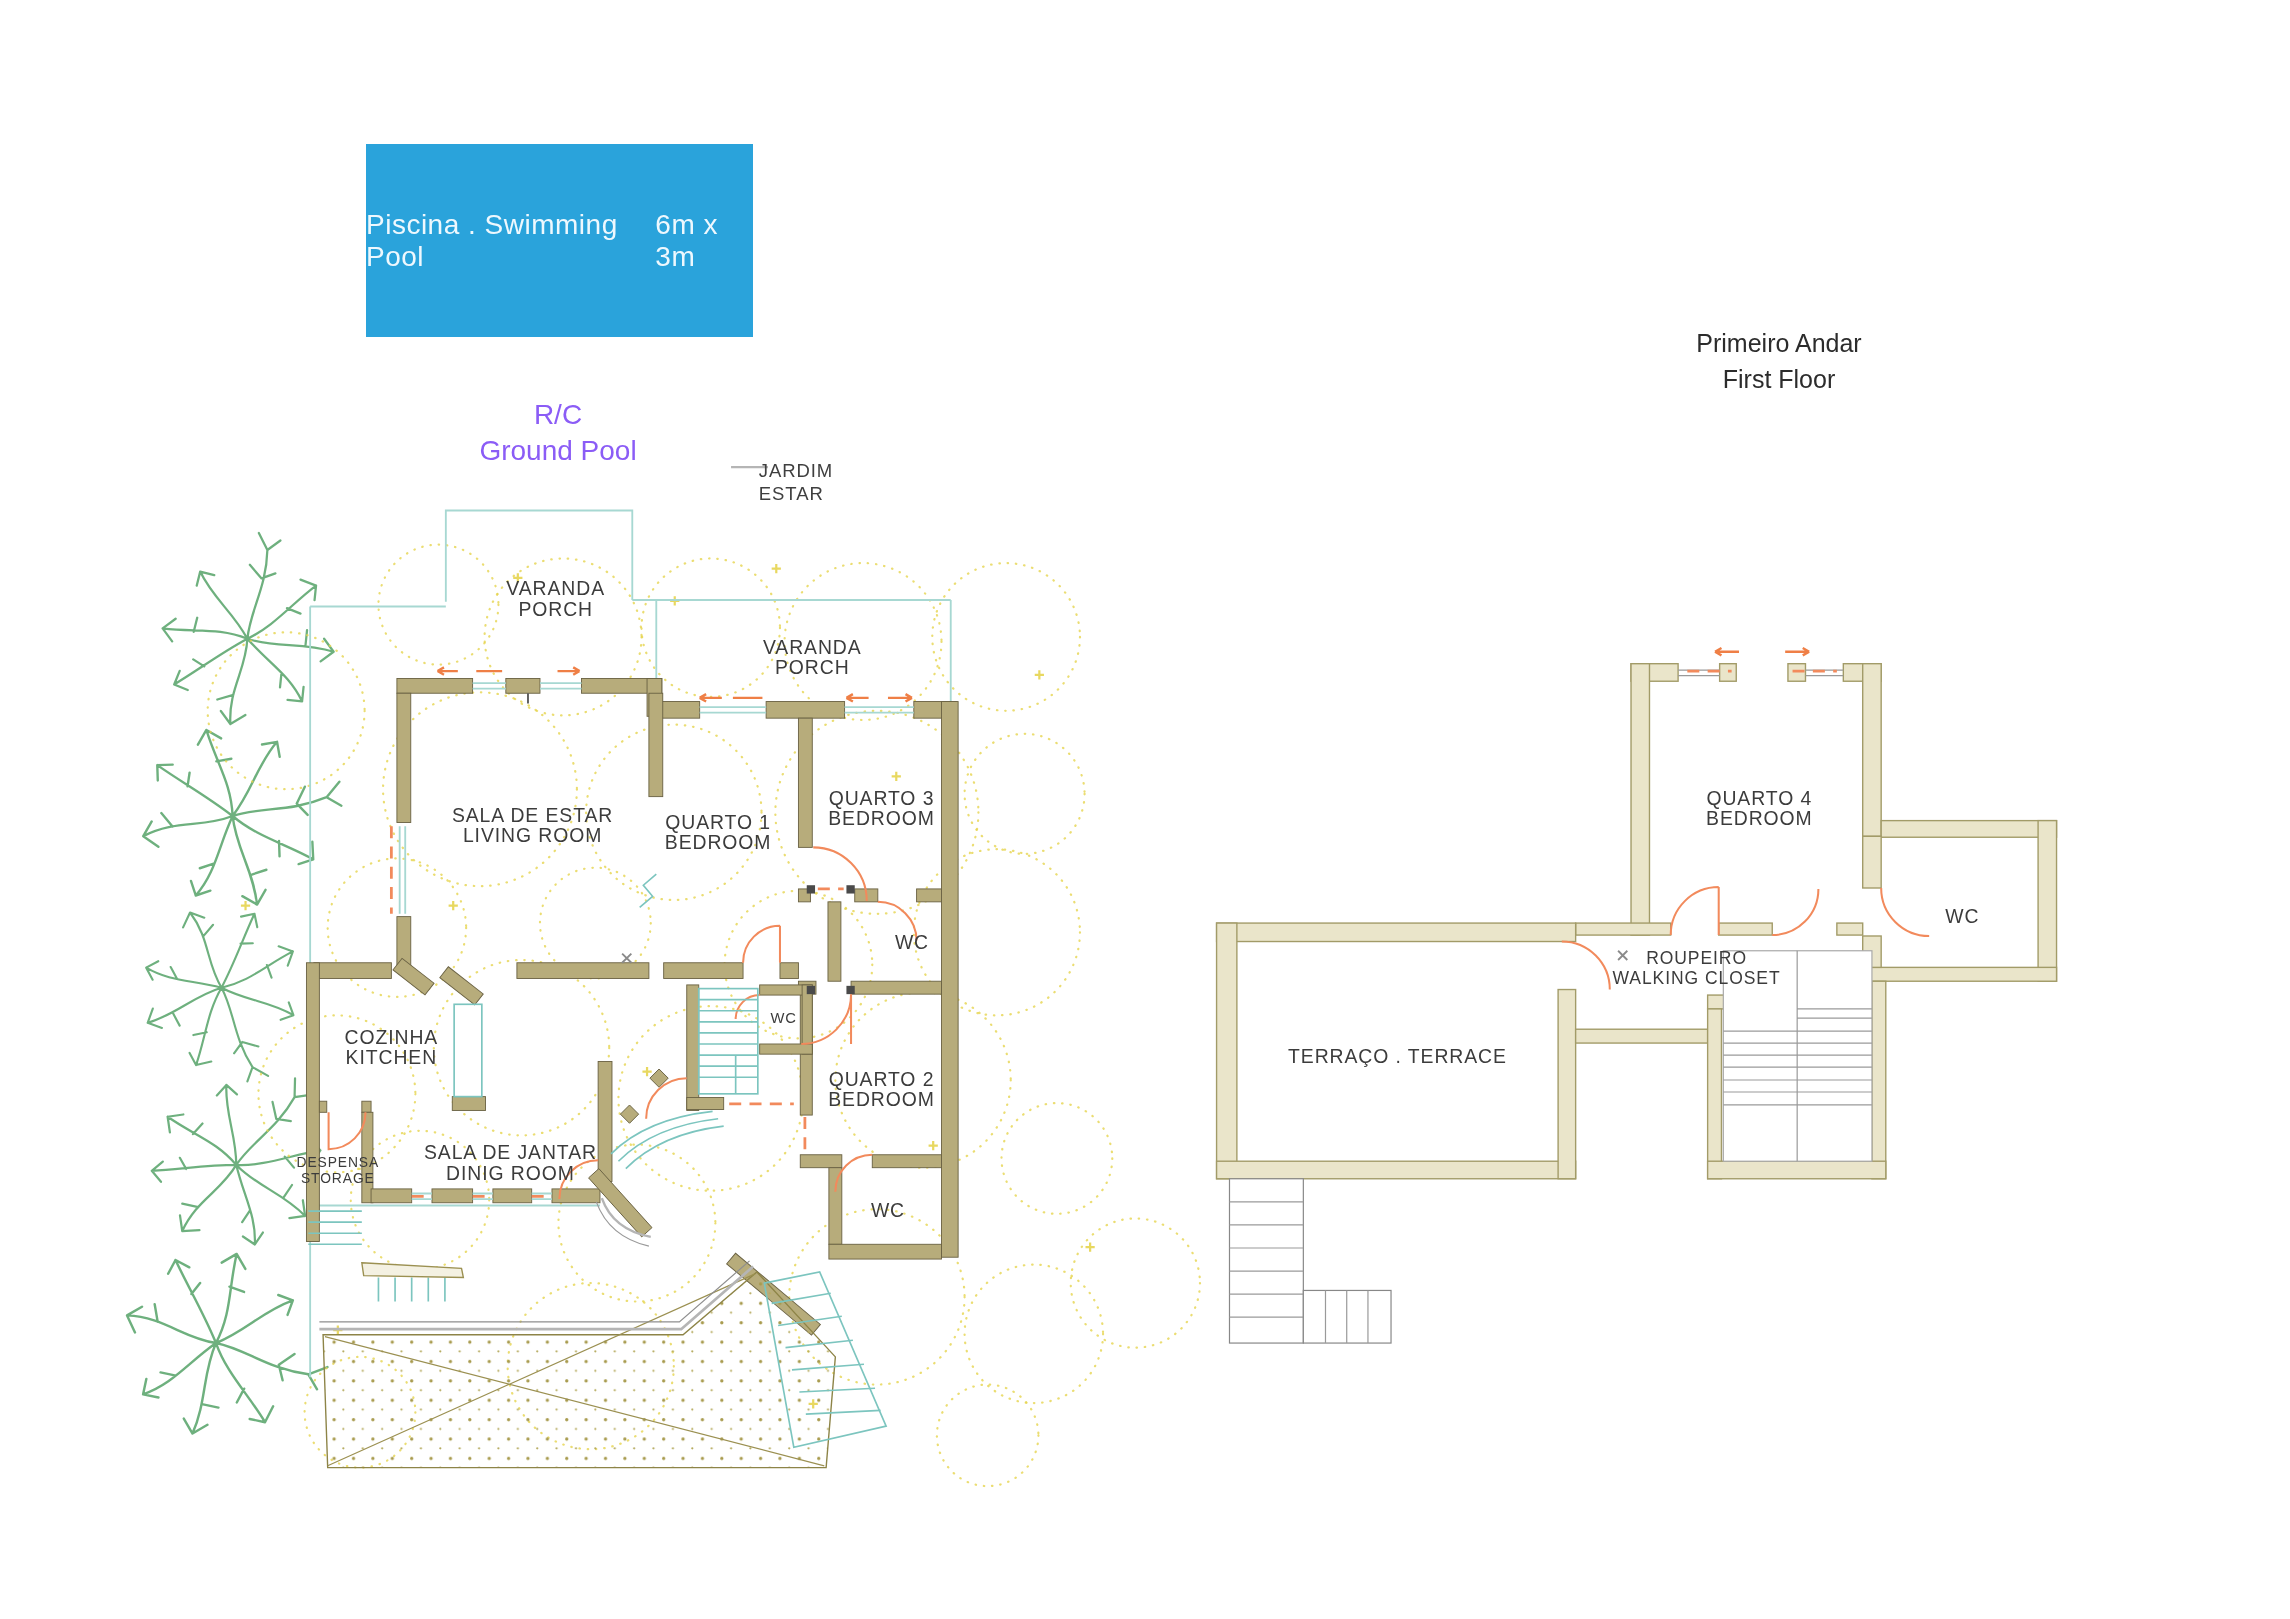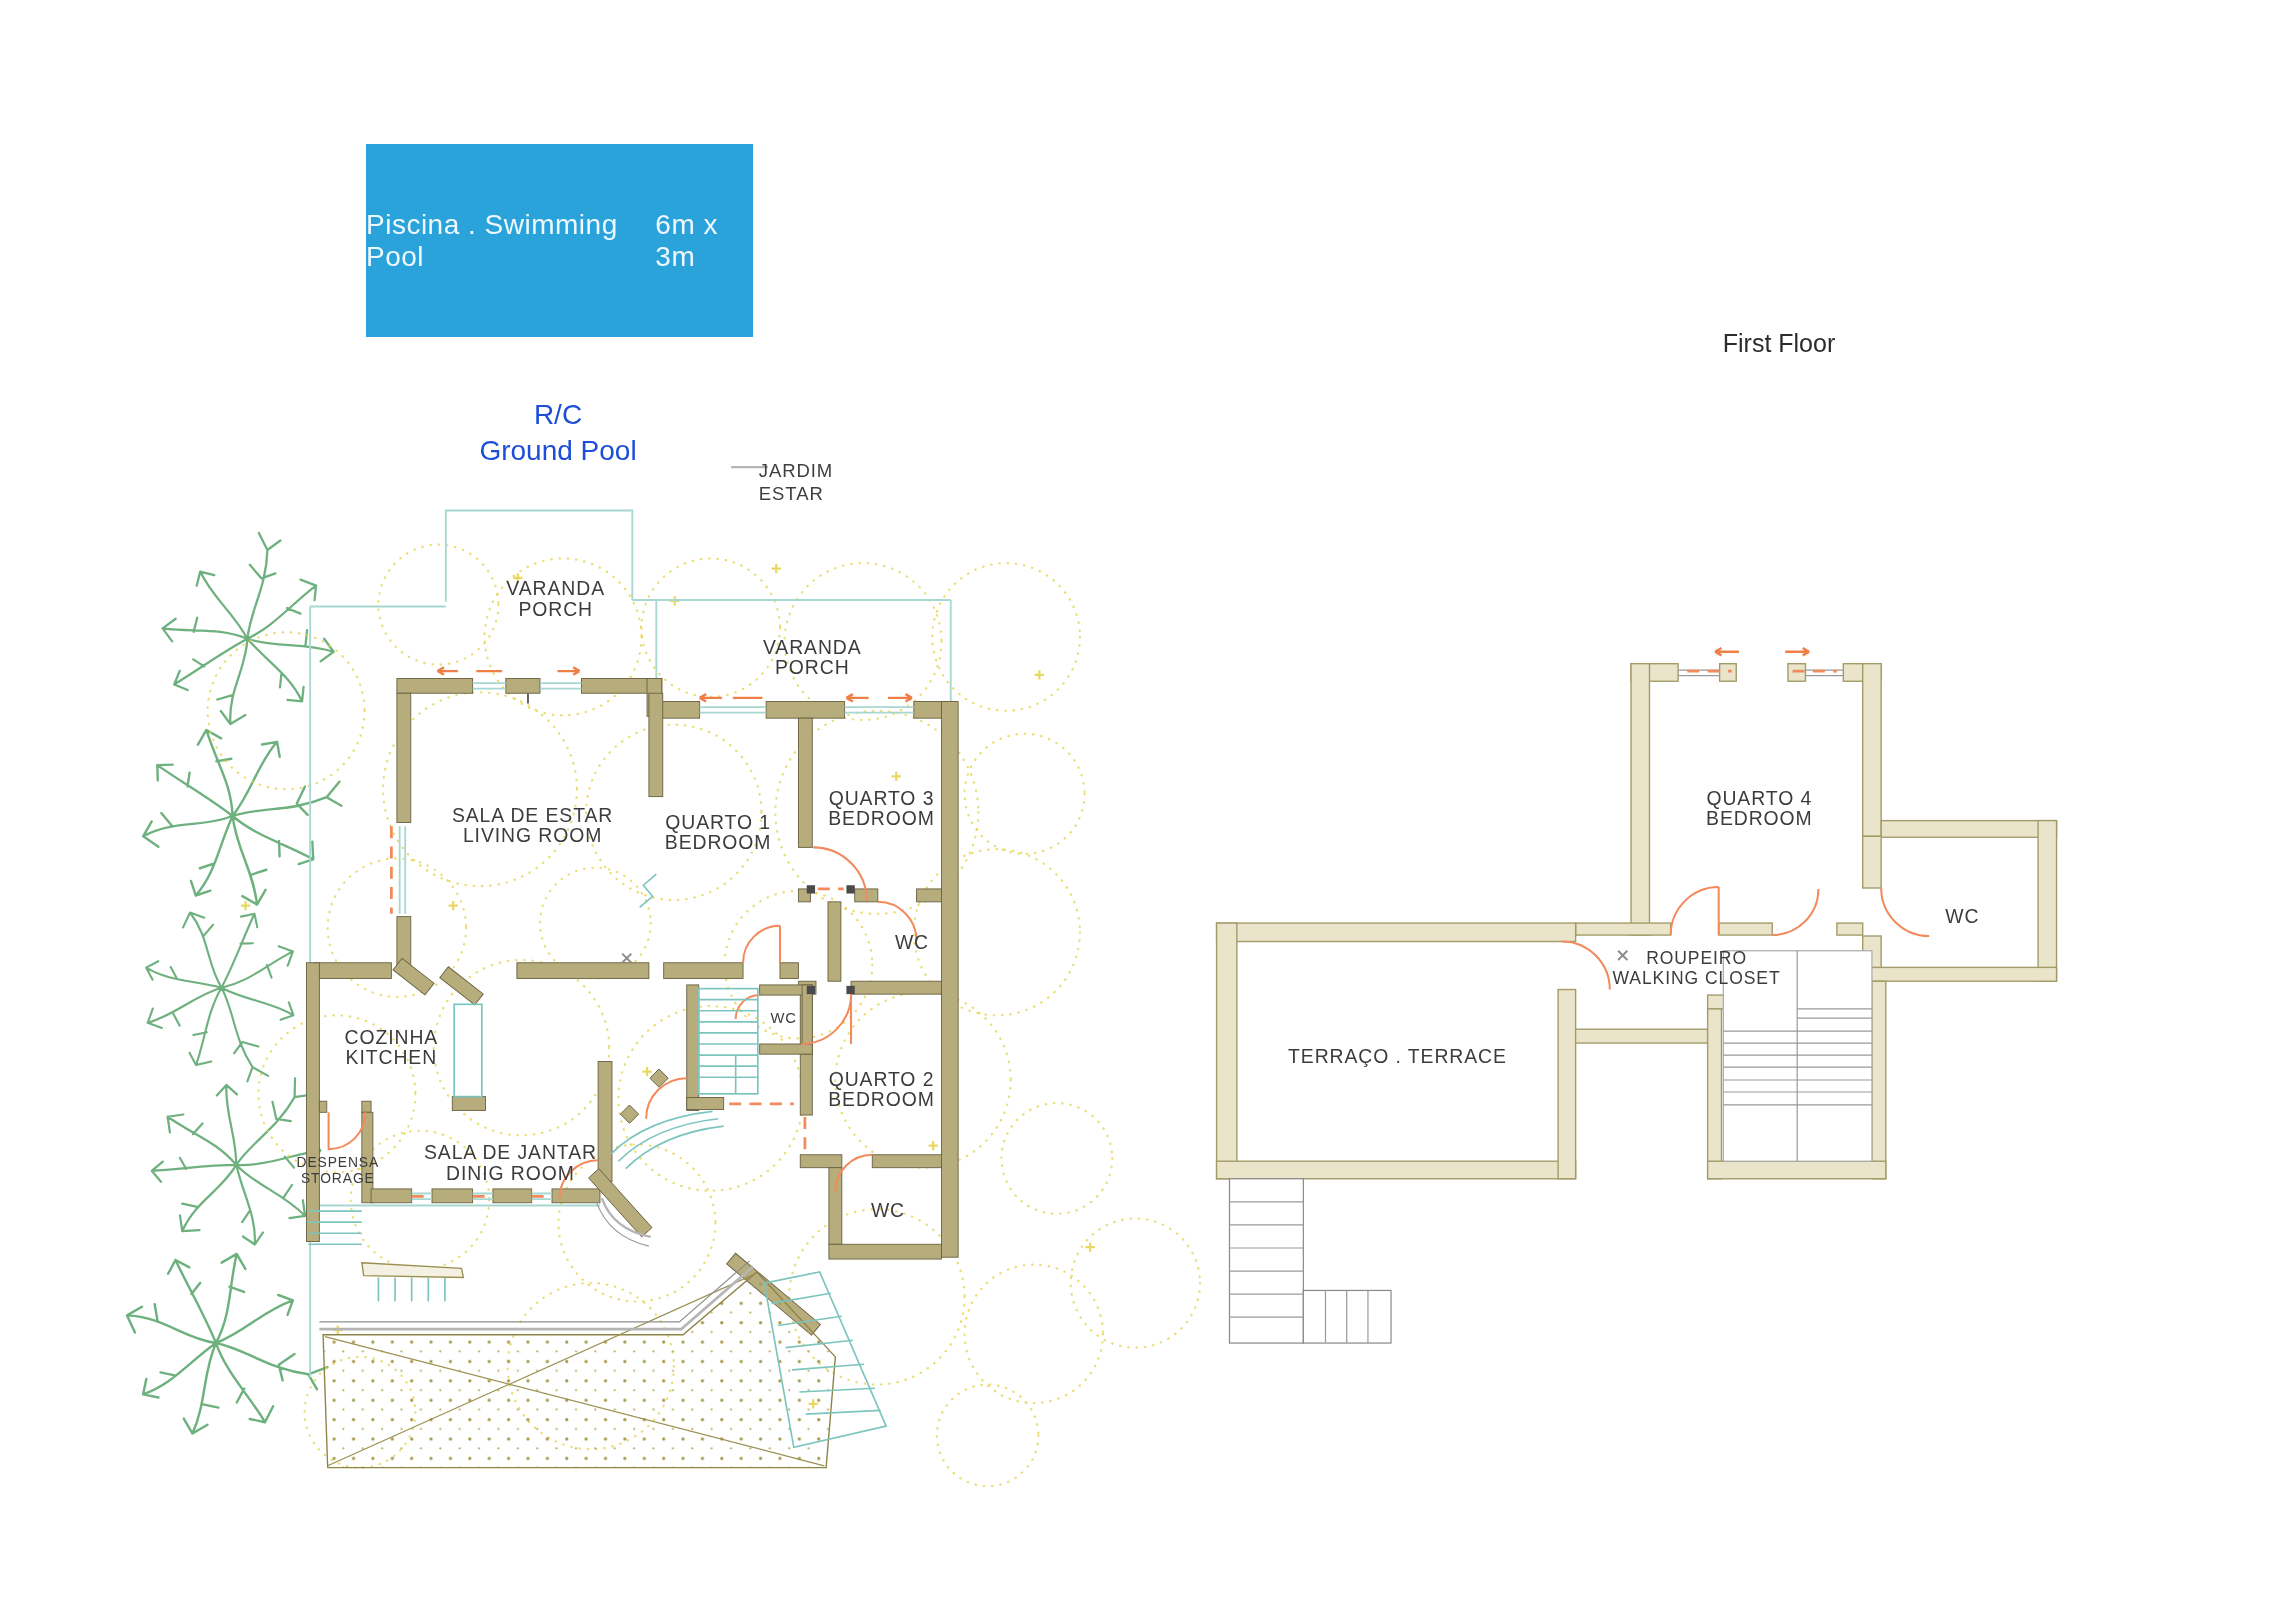--- a/index.html
+++ b/index.html
@@ -10,21 +10,21 @@
     --ink:#3c3c3c; --gray:#9a9a9a;
   }
   html,body{margin:0;padding:0;background:#fff;}
   .page{position:relative;width:2291px;height:1620px;background:#fff;overflow:hidden;
         font-family:"Liberation Sans", sans-serif;}
   .abs{position:absolute;}
   .pool-box{left:366px;top:144px;width:387px;height:193px;background:var(--pool);
             display:flex;flex-direction:row;align-items:center;justify-content:center;
             gap:9.2px;color:#eef8fe;font-size:28px;letter-spacing:0.5px;}
   .gf-title{left:558px;top:397px;transform:translateX(-50%);text-align:center;
-            font-size:28px;color:#1d4ed8;line-height:1.3;white-space:nowrap;}
+            font-size:28px;color:#8b5cf6;line-height:1.3;white-space:nowrap;}
   .garden-label{left:796px;top:459px;transform:translateX(-50%);
             font-size:18.5px;color:#3f3f3f;line-height:1.25;letter-spacing:0.9px;}
   .ff-title{left:1779px;top:314px;transform:translateX(-50%);text-align:center;white-space:nowrap;}
   .ff-title .main{font-size:66px;font-weight:300;letter-spacing:4.6px;color:#1c1c1c;}
   .ff-title .subs{margin-top:11px;font-size:25px;color:#2c2c2c;line-height:1.45;}
   svg.plan{position:absolute;left:0;top:0;}
   
   .wall{fill:var(--olive);stroke:var(--olive-dk);stroke-width:1;}
   .wall-ff{fill:var(--beige);stroke:var(--beige-dk);stroke-width:1.5;}
   .tealln{stroke:var(--teal);stroke-width:2;fill:none;}
@@ -328,18 +328,19 @@
     <div>Ground Pool</div>
   </div>
 
   <div class="abs garden-label">
     <div>JARDIM</div>
     <div>ESTAR</div>
   </div>
 
   <div class="abs ff-title">
     <div class="subs">
+      <div>Primeiro Andar</div>
       <div>First Floor</div>
     </div>
   </div>
 
 </div>
 
 
 </body></html>

